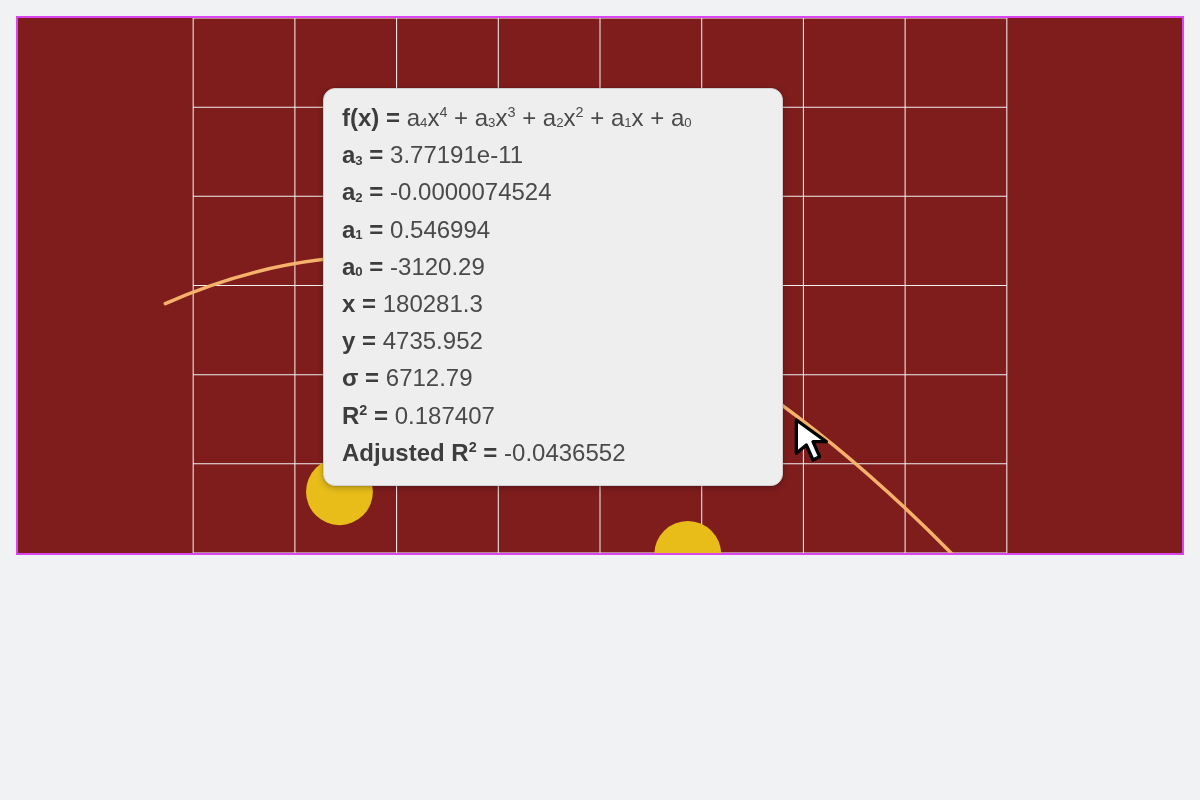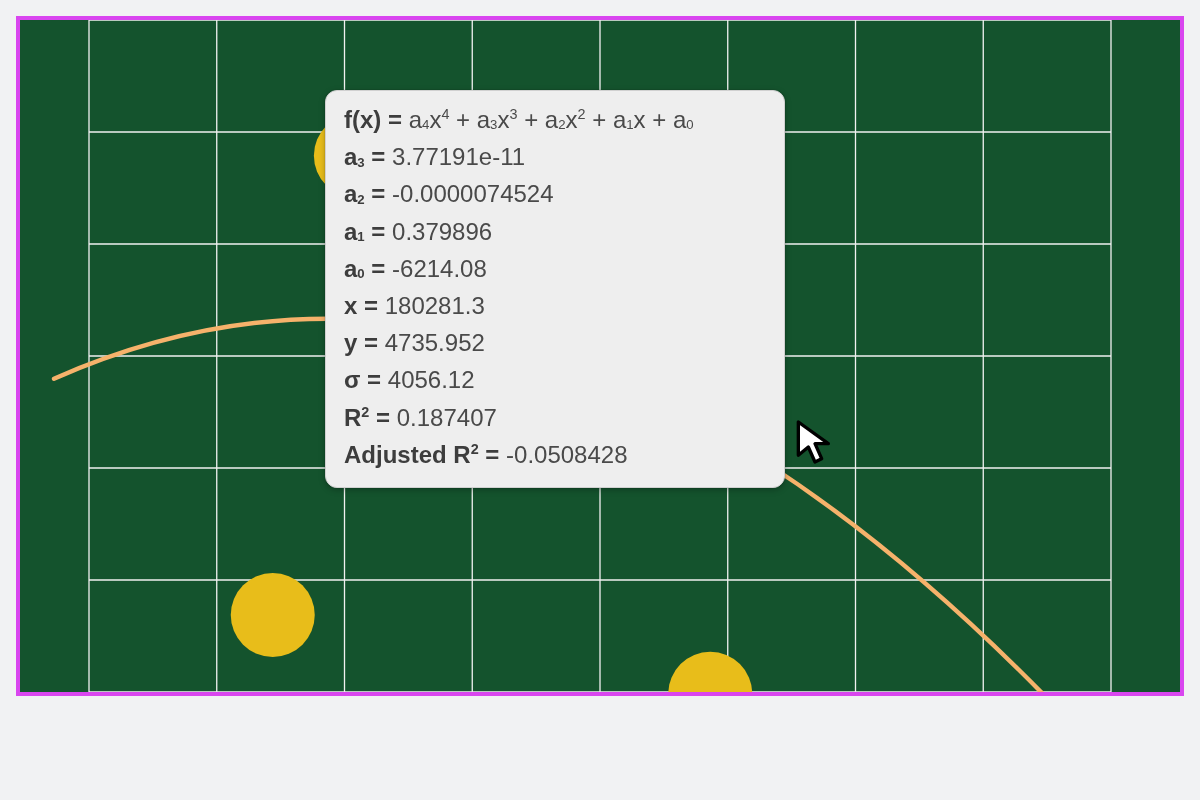--- a/index.html
+++ b/index.html
@@ -9,23 +9,23 @@
     height: 800px;
     background: #f1f2f3;
     font-family: Arial, Helvetica, sans-serif;
     overflow: hidden;
   }
   .frame {
     position: absolute;
     left: 16px;
     top: 16px;
     width: 1168px;
-    height: 680px;
-    background: #14532d;
-    border: 4px solid #d946ef;
+    height: 539px;
+    background: #7f1d1d;
+    border: 2px solid #d946ef;
     box-sizing: border-box;
     overflow: hidden;
   }
   .plot-svg {
     position: absolute;
     left: 0;
     top: 0;
     width: 100%;
     height: 100%;
   }
@@ -85,25 +85,25 @@
       <circle cx="710" cy="770" r="48"></circle>
     </g>
   </svg>
 
   <div class="tooltip" style="left:305px; top:70px; width:460px;">
     <div class="row">
       <span class="lbl">f(x) = </span><span>a<sub>4</sub>x<sup>4</sup> + a<sub>3</sub>x<sup>3</sup> + a<sub>2</sub>x<sup>2</sup> + a<sub>1</sub>x + a<sub>0</sub></span>
     </div>
     <div class="row"><span class="lbl">a<sub>3</sub></span><span class="lbl"> = </span><span>3.77191e-11</span></div>
     <div class="row"><span class="lbl">a<sub>2</sub></span><span class="lbl"> = </span><span>-0.0000074524</span></div>
-    <div class="row"><span class="lbl">a<sub>1</sub></span><span class="lbl"> = </span><span>0.379896</span></div>
-    <div class="row"><span class="lbl">a<sub>0</sub></span><span class="lbl"> = </span><span>-6214.08</span></div>
+    <div class="row"><span class="lbl">a<sub>1</sub></span><span class="lbl"> = </span><span>0.546994</span></div>
+    <div class="row"><span class="lbl">a<sub>0</sub></span><span class="lbl"> = </span><span>-3120.29</span></div>
     <div class="row"><span class="lbl">x</span><span class="lbl"> = </span><span>180281.3</span></div>
     <div class="row"><span class="lbl">y</span><span class="lbl"> = </span><span>4735.952</span></div>
-    <div class="row"><span class="lbl">σ</span><span class="lbl"> = </span><span>4056.12</span></div>
+    <div class="row"><span class="lbl">σ</span><span class="lbl"> = </span><span>6712.79</span></div>
     <div class="row"><span class="lbl">R<sup>2</sup></span><span class="lbl"> = </span><span>0.187407</span></div>
-    <div class="row"><span class="lbl">Adjusted R<sup>2</sup></span><span class="lbl"> = </span><span>-0.0508428</span></div>
+    <div class="row"><span class="lbl">Adjusted R<sup>2</sup></span><span class="lbl"> = </span><span>-0.0436552</span></div>
   </div>
 
   <svg class="cursor" style="left:775px; top:398px;" viewBox="0 0 24 28">
     <path d="M2 2 L2 22 L8 17 L12 26 L16 24 L12 15 L20 15 Z" fill="#ffffff" stroke="#000000" stroke-width="2" stroke-linejoin="round"></path>
   </svg>
 </div>
 
 </body></html>

